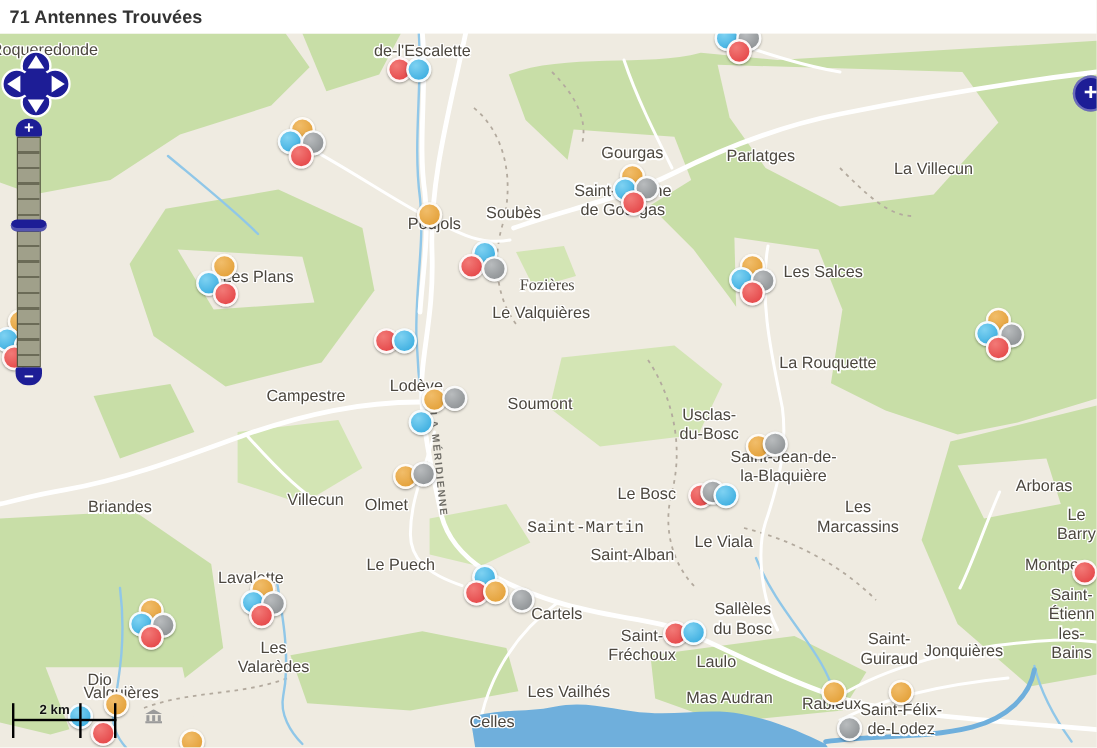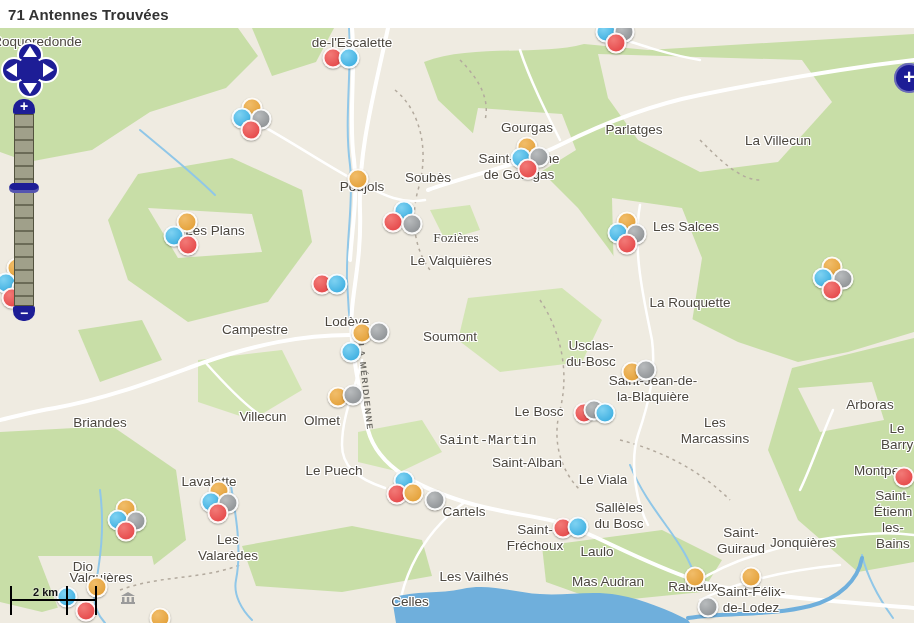--- a/index.html
+++ b/index.html
@@ -166,21 +166,21 @@
 du-Bosc</div>
         <div class="place" style="left: 653px; top: 389px;">Saint-Jean-de-
 la-Blaquière</div>
         <div class="place" style="left: 833px; top: 405px; margin-left: 37px;">Arboras</div>
         <div class="place" style="left: 715px; top: 431px;">Les
 Marcassins</div>
         <div class="place" style="left: 100px; top: 423px;">Briandes</div>
         <div class="place" style="left: 263px; top: 417px;">Villecun</div>
         <div class="place" style="left: 322px; top: 421px;">Olmet</div>
         <div class="place" style="left: 539px; top: 412px;">Le Bosc</div>
-        <div class="place" style="left: 603px; top: 452px; margin-top: 28px;">Le Viala</div>
+        <div class="place" style="left: 603px; top: 452px;">Le Viala</div>
         <div class="place" style="left: 488px; top: 441px; font-family: Liberation Mono, monospace;">Saint-Martin</div>
         <div class="place" style="left: 527px; top: 463px;">Saint-Alban</div>
         <div class="place" style="left: 334px; top: 471px;">Le Puech</div>
         <div class="place" style="left: 880px; top: 471px;">Montpey</div>
         <div class="place" style="left: 209px; top: 482px;">Lavalette</div>
         <div class="place" style="left: 535px; top: 538px;">Saint-
 Fréchoux</div>
         <div class="place" style="left: 597px; top: 552px;">Laulo</div>
         <div class="place" style="left: 619px; top: 516px;">Sallèles
 du Bosc</div>

